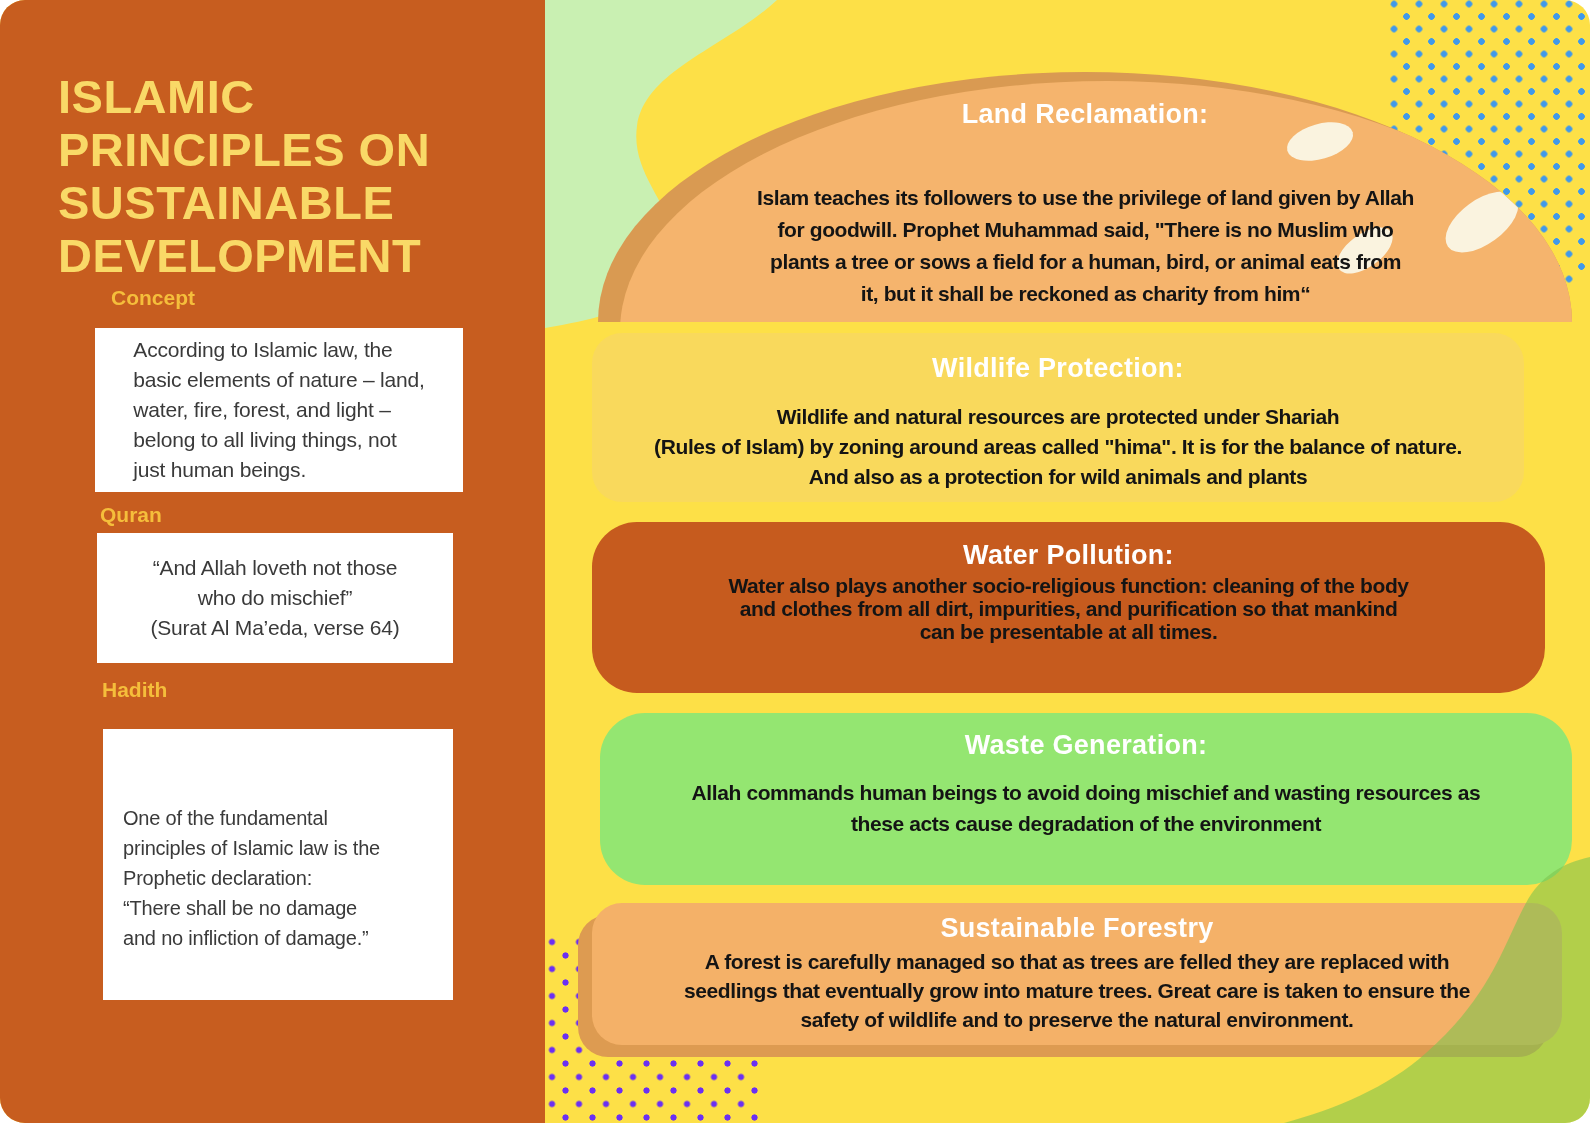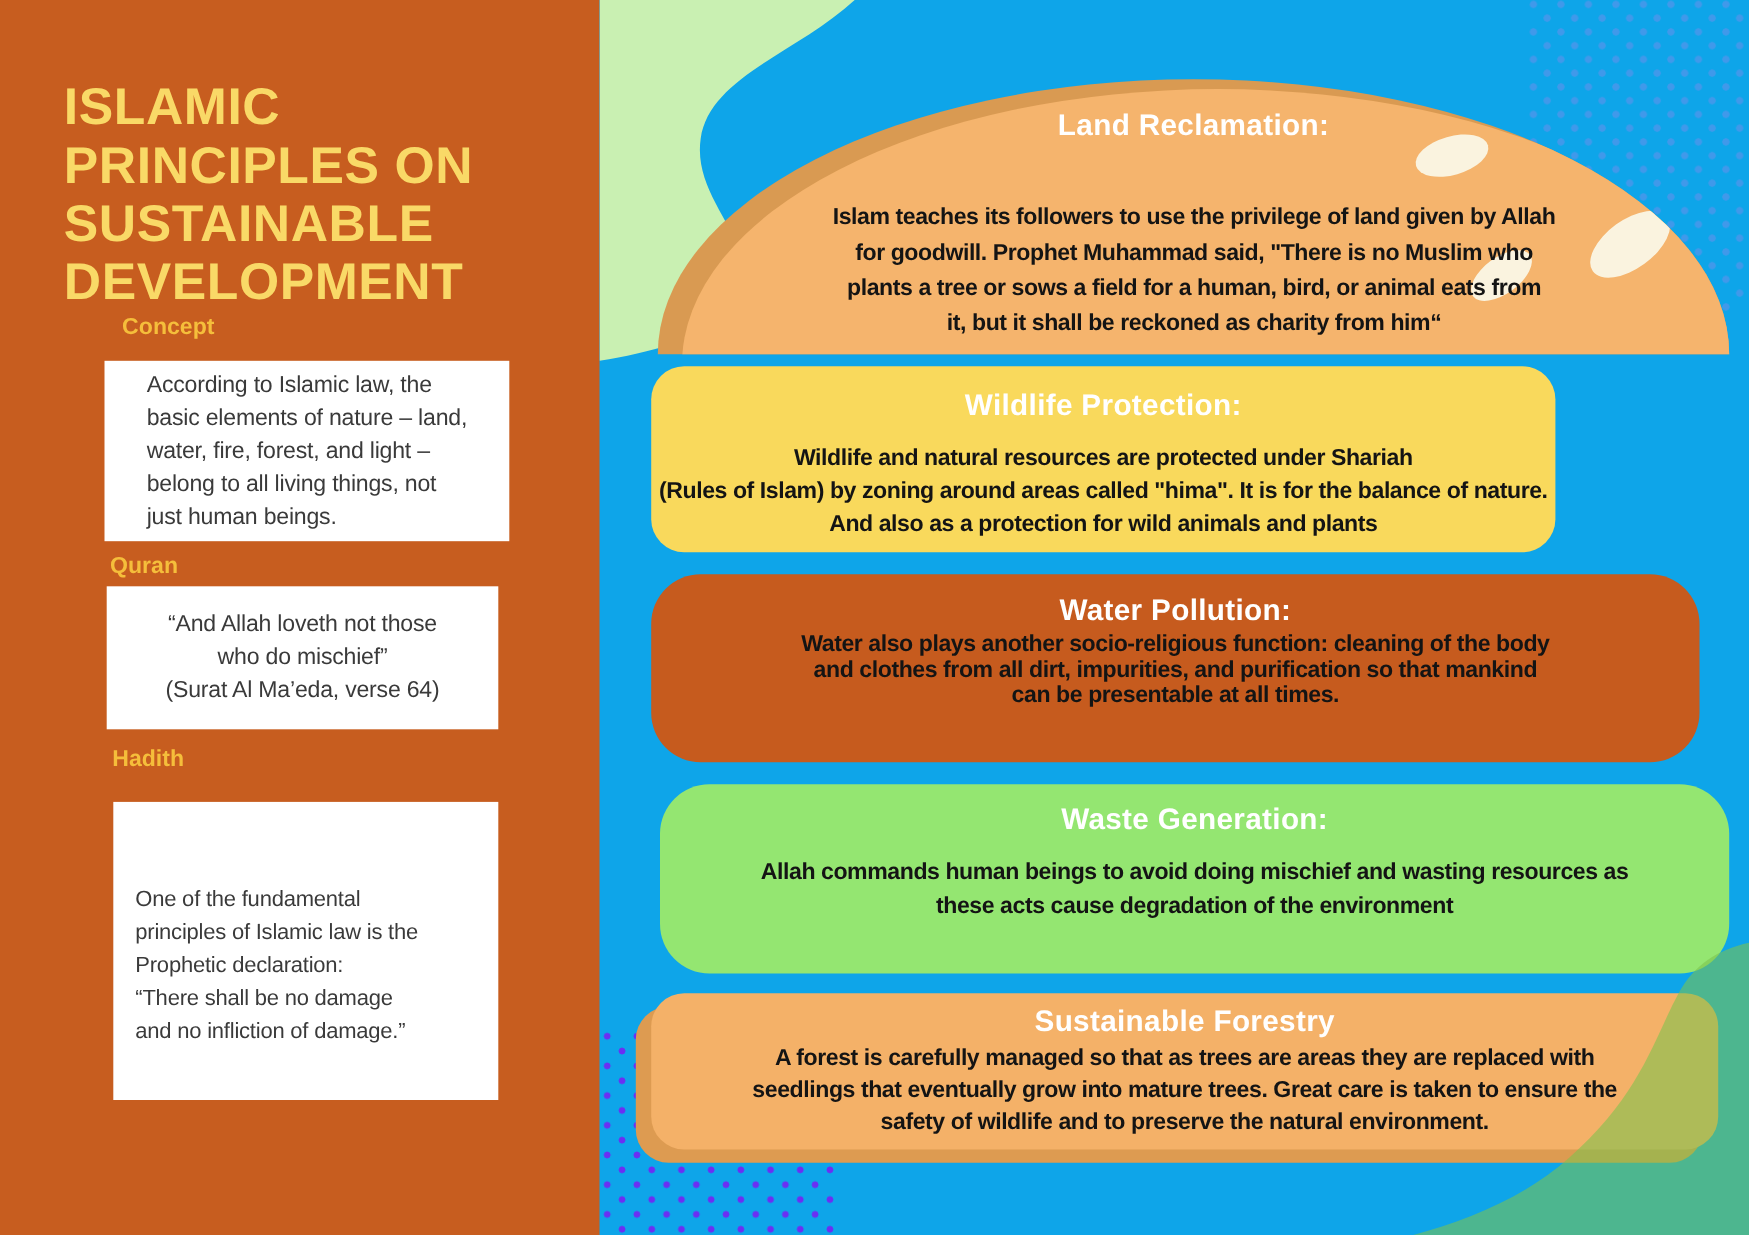--- a/index.html
+++ b/index.html
@@ -17,22 +17,23 @@
     --blob-bottom:#7CC24E;
     --blue-dot:#4099EA;
     --purple-dot:#6B2FF3;
     --ellipse:#FAF3DF;
     --body-ink:#141414;
     --side-ink:#3A3A3A;
   }
   html,body{margin:0;padding:0;background:#fff;}
   .canvas{
     position:relative;width:1590px;height:1123px;overflow:hidden;
-    background:#0ea5e9;
+    background:#fde047;
     font-family:"Liberation Sans",sans-serif;
+    border-radius:25px;
   }
   
   .sidebar{position:absolute;left:0;top:0;width:545px;height:1123px;background:var(--sidebar-bg);}
   .main-title{
     position:absolute;left:58px;top:70px;width:440px;margin:0;
     font-size:47px;font-weight:700;line-height:53px;letter-spacing:.5px;
     color:var(--title-yellow);text-transform:uppercase;white-space:pre-line;
   }
   .side-label{
     position:absolute;font-size:21px;font-weight:700;color:var(--label-gold);
@@ -88,21 +89,21 @@
     background:var(--dome-rim);border-radius:50% 50% 0 0 / 100% 100% 0 0;}
   .dome-inner{position:absolute;left:22px;top:9px;width:100%;height:100%;
     background:var(--dome-bg);border-radius:50% 50% 0 0 / 100% 100% 0 0;}
   .dome .card-title{position:absolute;left:0;right:0;top:27px;}
   .dome .card-body{position:absolute;left:1px;right:0;top:110px;line-height:32px;}
   .dome-ellipse{position:absolute;background:var(--ellipse);border-radius:50%;}
   .dome-ellipse.e1{left:688px;top:52px;width:68px;height:35px;transform:rotate(-16deg);}
   .dome-ellipse.e2{left:842px;top:128px;width:84px;height:44px;transform:rotate(-36deg);}
   .dome-ellipse.e3{left:735px;top:162px;width:64px;height:33px;transform:rotate(-36deg);}
   
-  .card-wildlife{left:592px;top:333px;width:822px;height:169px;border-radius:30px;
+  .card-wildlife{left:592px;top:333px;width:932px;height:169px;border-radius:30px;
     background:var(--yellow-card);padding-top:20px;}
   .card-wildlife .card-body{margin-top:18px;line-height:30px;}
   .card-water{left:592px;top:522px;width:953px;height:171px;border-radius:45px;
     background:var(--orange-card);padding-top:18px;}
   .card-water .card-body{margin-top:3px;line-height:23px;}
   .card-waste{left:600px;top:713px;width:972px;height:172px;border-radius:45px;
     background:var(--green-card);padding-top:17px;}
   .card-waste .card-body{margin-top:16px;line-height:31px;}
   .forestry-wrap{left:592px;top:903px;width:970px;height:142px;}
   .forestry-shadow{position:absolute;left:-14px;top:12px;width:100%;height:100%;
@@ -184,21 +185,21 @@
   <section class="card card-waste" style="background-color: rgb(148, 230, 113);">
     <h2 class="card-title">Waste Generation:</h2>
     <p class="card-body">Allah commands human beings to avoid doing mischief and wasting resources as
 these acts cause degradation of the environment</p>
   </section>
 
   <section class="card forestry-wrap">
     <div class="forestry-shadow"></div>
     <div class="forestry-face" style="background-color: rgb(244, 177, 104);">
       <h2 class="card-title">Sustainable Forestry</h2>
-      <p class="card-body">A forest is carefully managed so that as trees are areas they are replaced with
+      <p class="card-body">A forest is carefully managed so that as trees are felled they are replaced with
 seedlings that eventually grow into mature trees. Great care is taken to ensure the
 safety of wildlife and to preserve the natural environment.</p>
     </div>
   </section>
 
   <svg class="blob-bottom-right" viewBox="0 0 350 268" preserveAspectRatio="none">
     <path d="M350 2 C322 8 300 22 286 48 C264 88 252 140 186 198 C148 232 96 254 44 268 L350 268 Z" fill="#7CC24E" fill-opacity="0.58"></path>
   </svg>
 
 </div>

